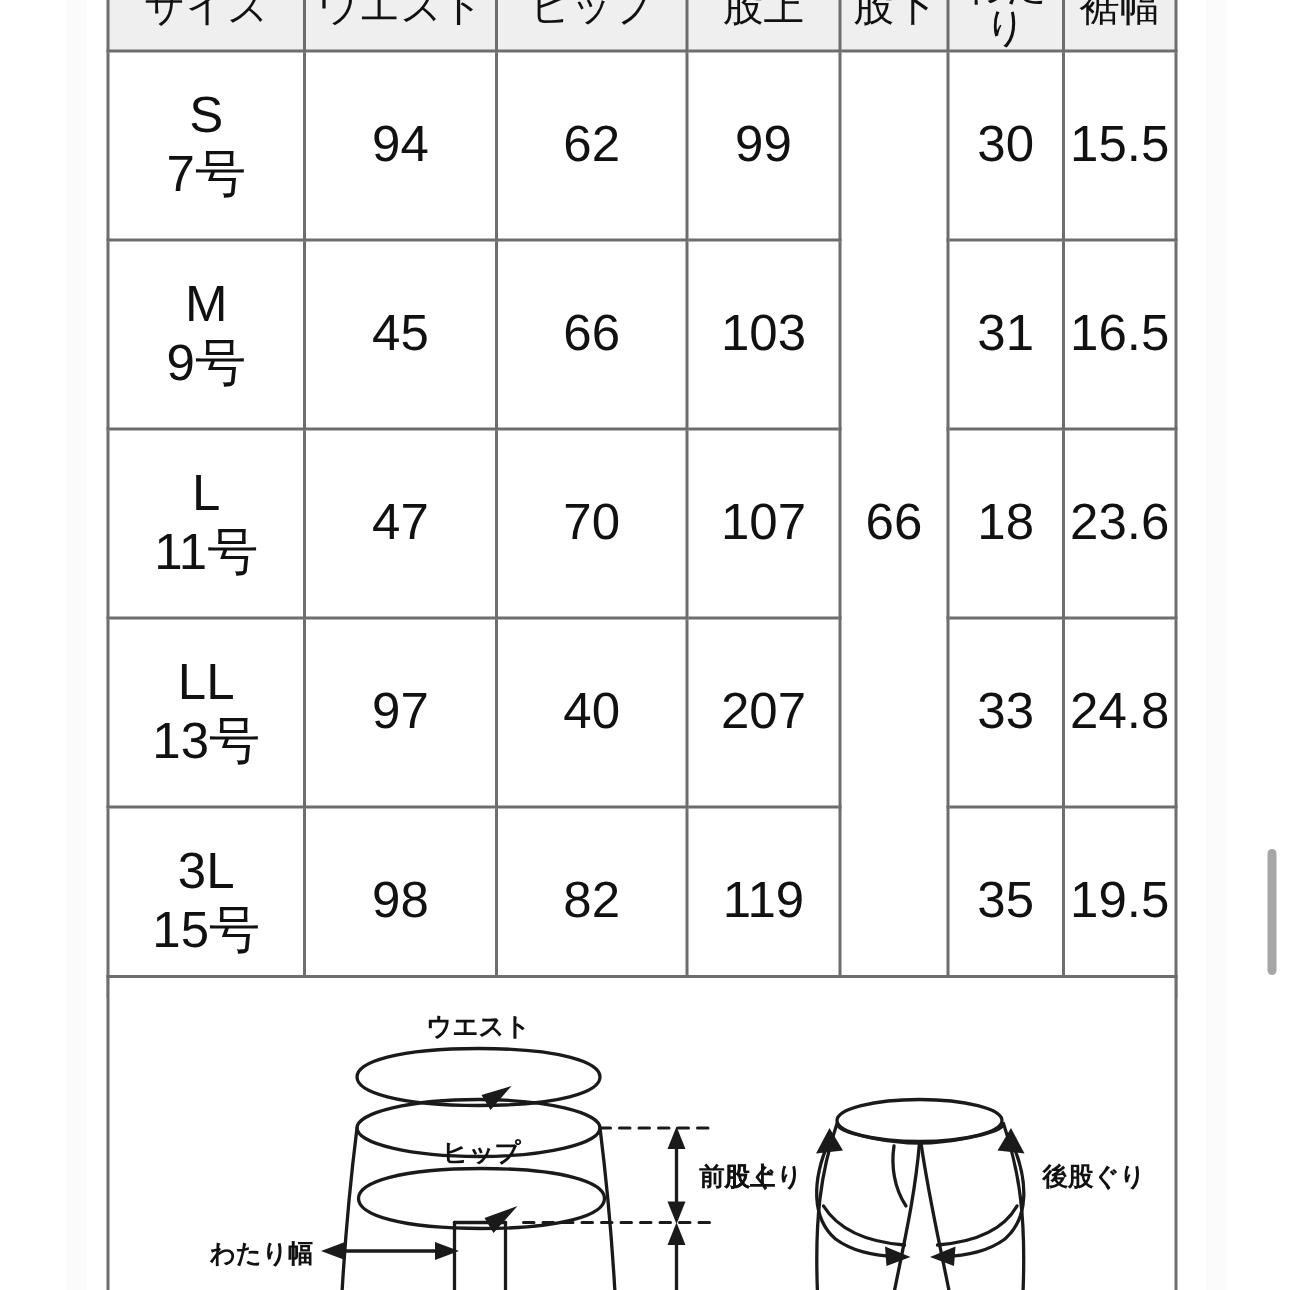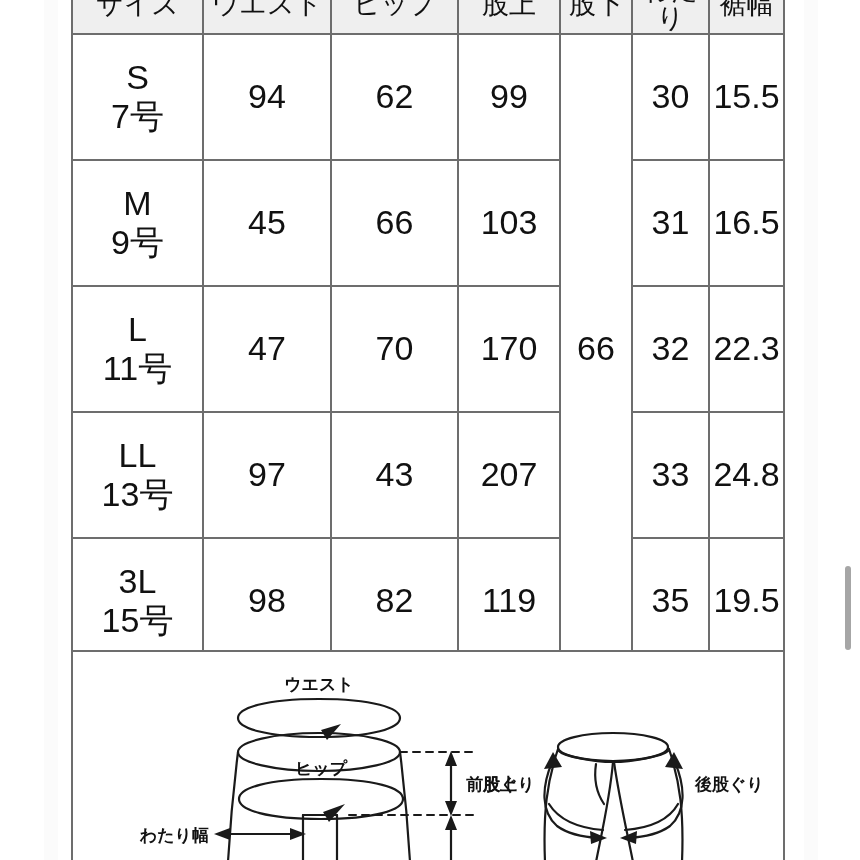--- a/index.html
+++ b/index.html
@@ -187,32 +187,32 @@
         <td class="narrow-wrap">16.5</td>
       </tr>
 
       <tr>
         <td class="size-cell">
           <div>L</div>
           <div>11号</div>
         </td>
         <td>47</td>
         <td>70</td>
-        <td>170</td>
-        <td>32</td>
-        <td class="narrow-wrap">22.3</td>
+        <td>107</td>
+        <td>18</td>
+        <td class="narrow-wrap">23.6</td>
       </tr>
 
       <tr>
         <td class="size-cell">
           <div>LL</div>
           <div>13号</div>
         </td>
         <td>97</td>
-        <td>43</td>
+        <td>40</td>
         <td>207</td>
         <td>33</td>
         <td class="narrow-wrap">24.8</td>
       </tr>
 
       <tr>
         <td class="size-cell">
           <div>3L</div>
           <div>15号</div>
         </td>

